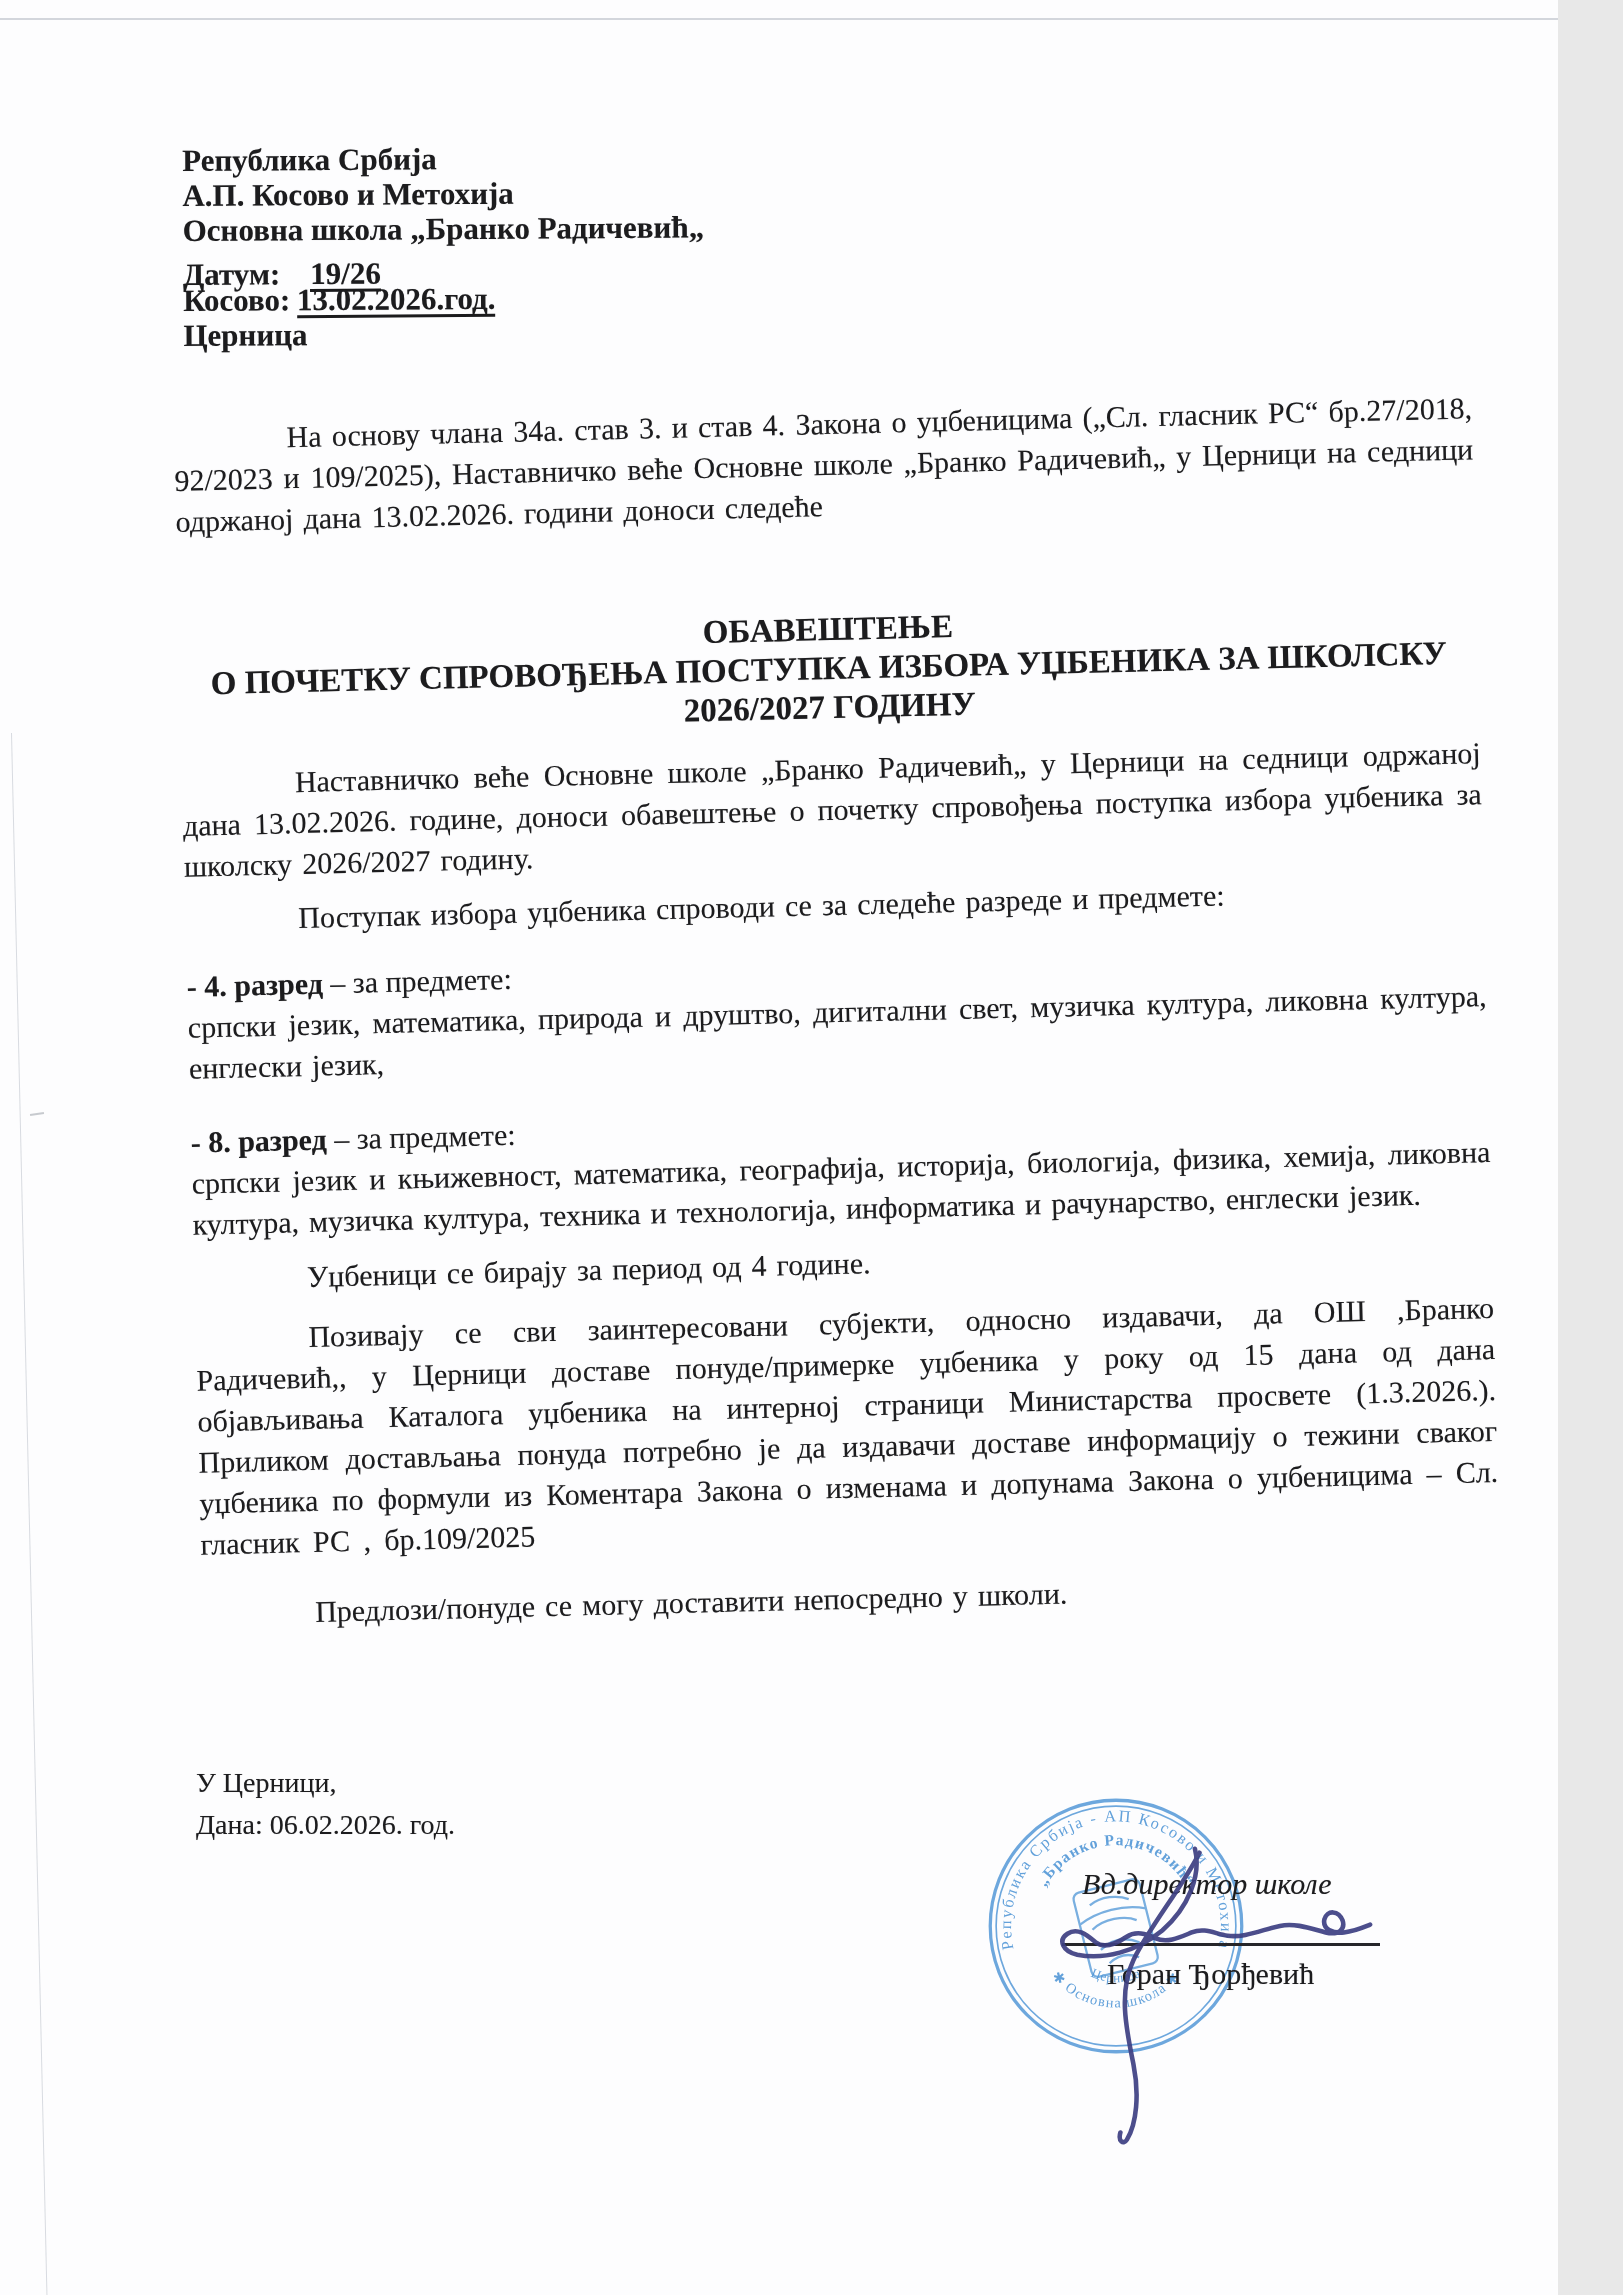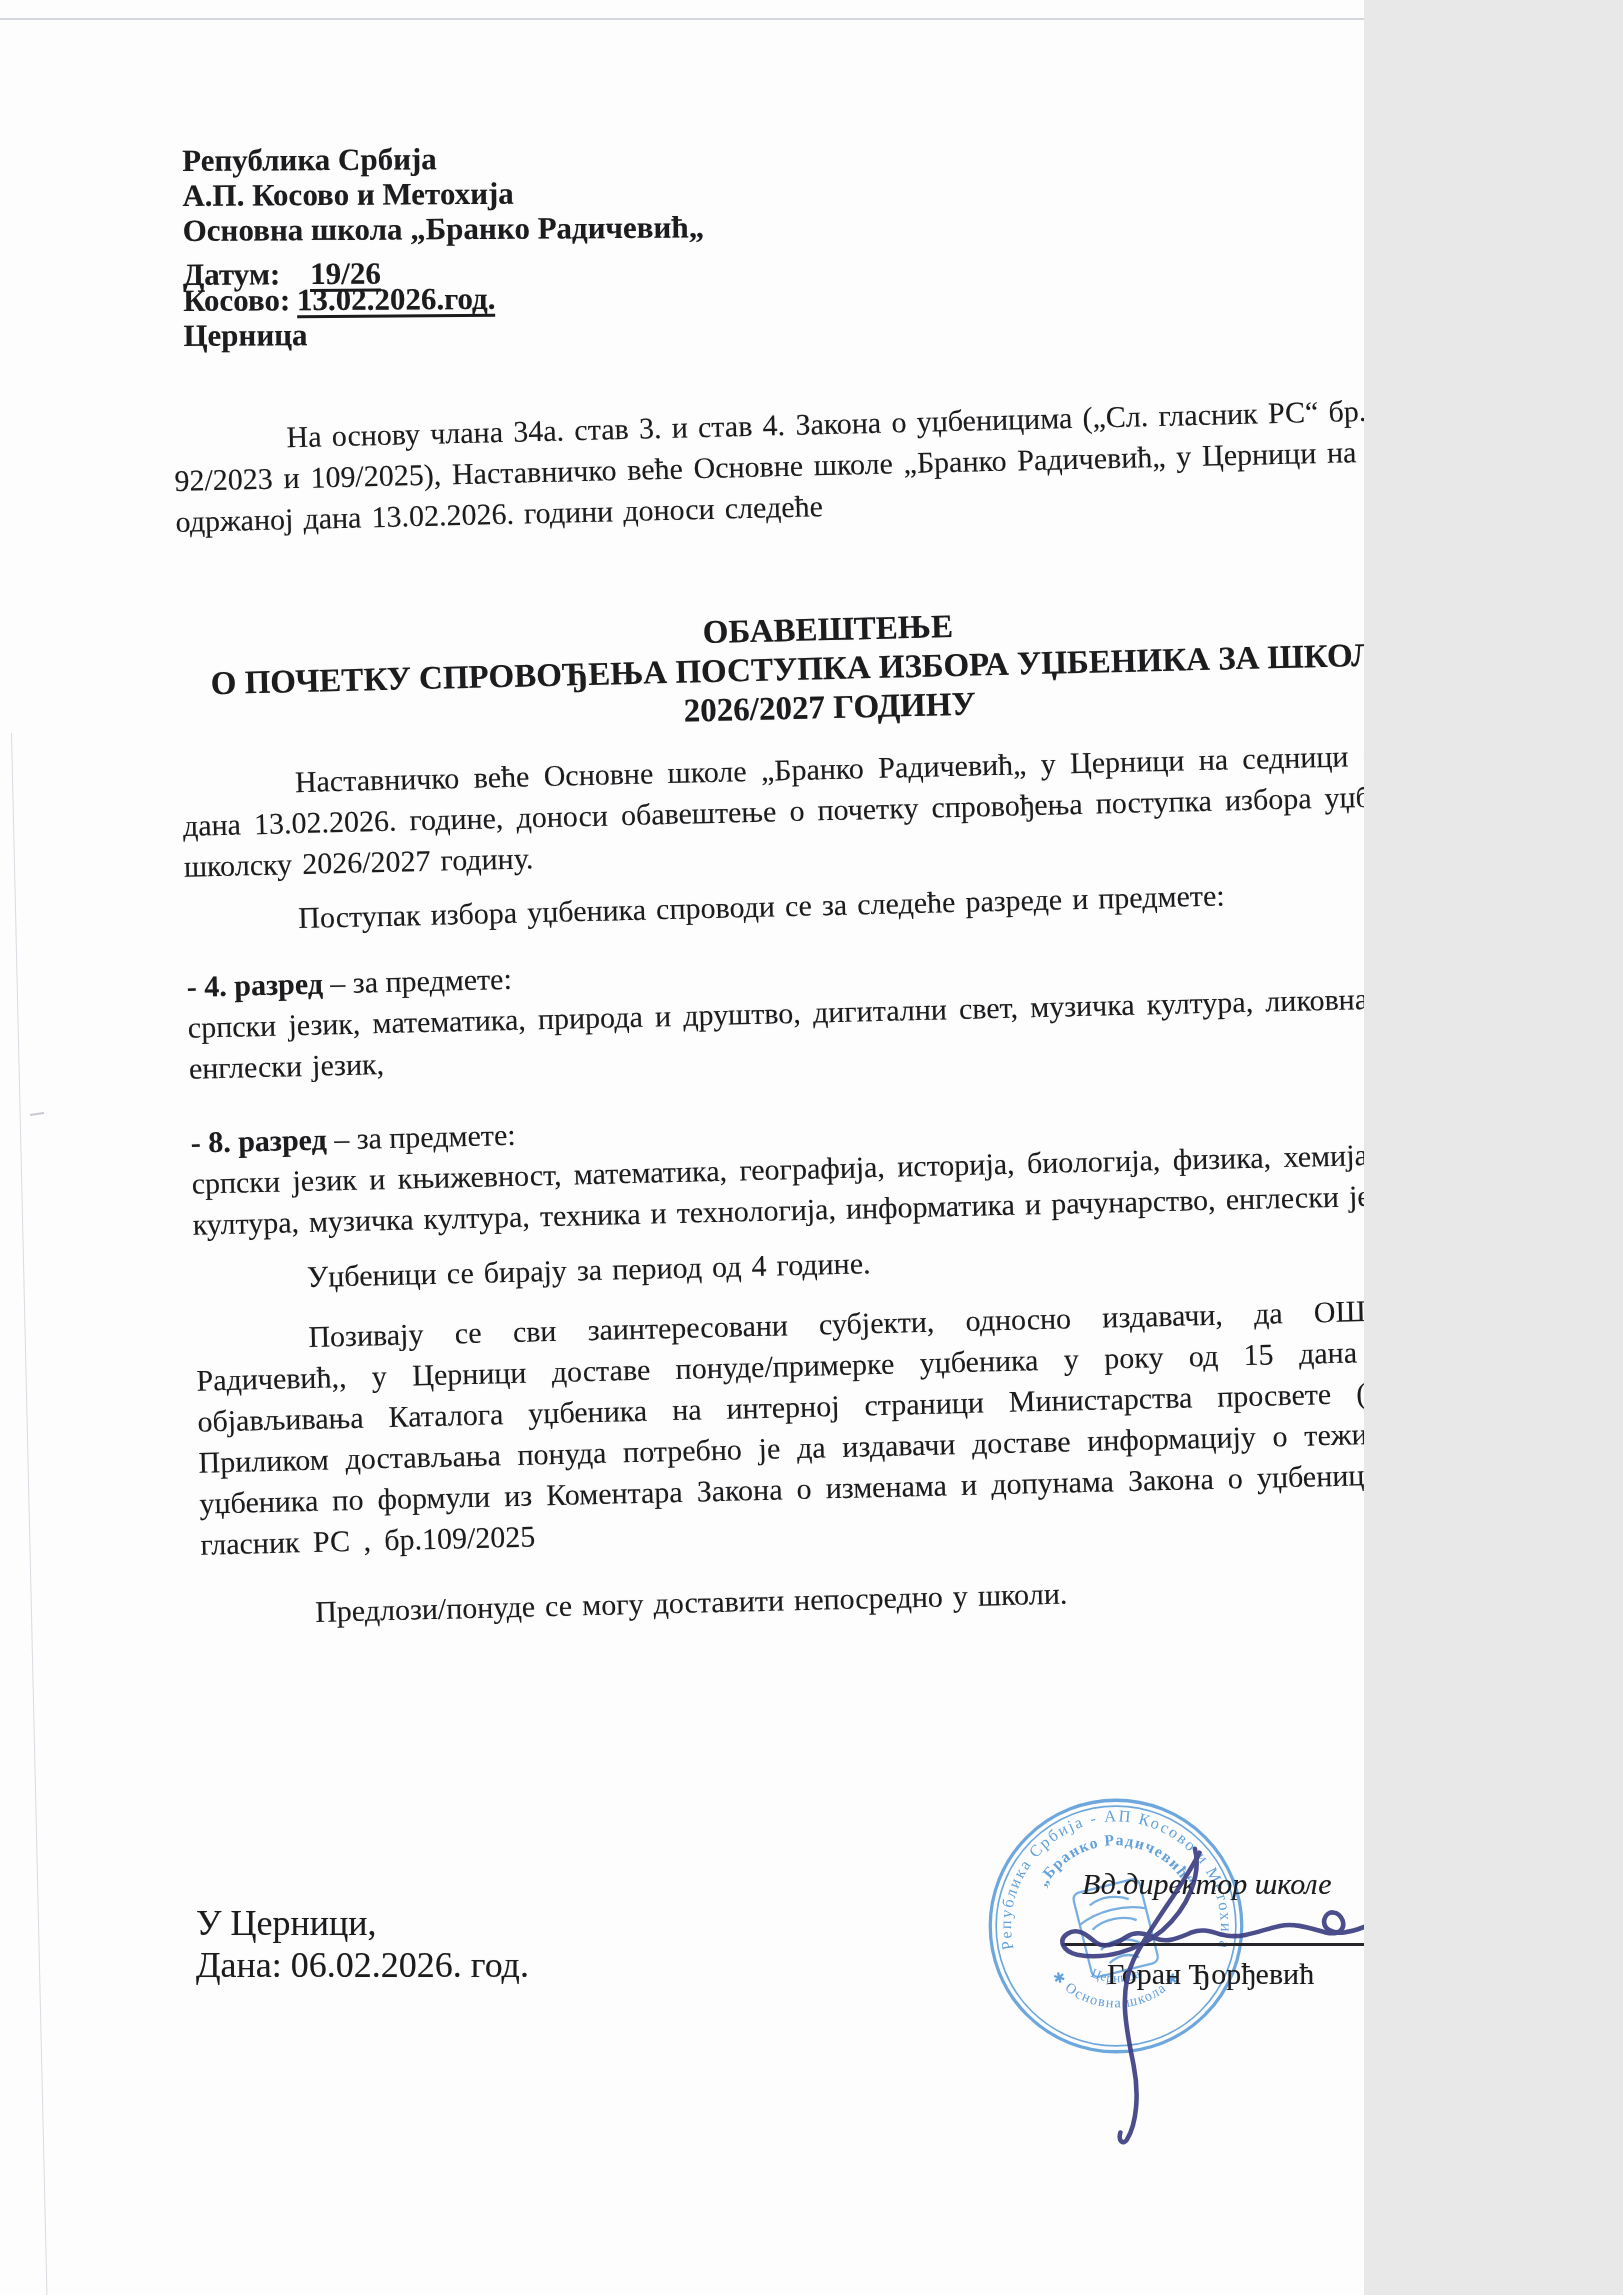--- a/index.html
+++ b/index.html
@@ -1,18 +1,18 @@
 <!DOCTYPE html>
 <html style="font-size:10.5px"><head>
 <meta charset="utf-8">
 <style>
   html,body{margin:0;padding:0;background:#e8e8e8;}
   .page{
     position:relative;
-    width:1364px;height:2295px;
+    width:1558px;height:2295px;
     background:#fdfdfe;
     overflow:hidden;
     font-family:"Liberation Serif","DejaVu Serif",serif;
     color:#1c1c1e;
   }
   
   .scan-top-edge{position:absolute;left:0;top:18.3px;width:100%;height:2px;background:#aab0b9;opacity:.5;}
   .scan-left-line{position:absolute;left:10.5px;top:733px;width:1.3px;height:1564px;background:#bfc4cd;opacity:.6;transform:rotate(-1.3deg);transform-origin:top left;}
   .scan-speck{position:absolute;left:30px;top:1113px;width:14.4px;height:2px;background:#9aa0a8;opacity:.55;transform:rotate(-8deg);}
   
@@ -38,21 +38,21 @@
   .p-session{margin-top:21px;}
   .p-procedure{margin-top:13px;}
   .grade-head{margin-top:25px;white-space:nowrap;}
   .grade-head .glabel{font-weight:700;}
   .grade-head-8{margin-top:33px;}
   .subjects{margin:0;text-align:justify;word-spacing:2.6px;}
   .p-period{margin-top:14.4px;}
   .p-invitation{margin-top:18.3px;word-spacing:5.9px;}
   .p-delivery{margin-top:29.5px;}
 
-  .footer-left{position:absolute;left:196px;top:1902px;font-size:36px;line-height:42px;}
+  .footer-left{position:absolute;left:196px;top:1762px;font-size:28px;line-height:42px;}
 
   .sig-title{position:absolute;left:1082px;top:1867px;font-size:30px;z-index:3;white-space:nowrap;font-style:italic;}
   .sig-line{position:absolute;left:1062px;top:1943px;width:318px;height:2.6px;background:#26262a;z-index:3;}
   .sig-name{position:absolute;left:1107px;top:1957px;font-size:30px;z-index:3;white-space:nowrap;}
 
   .stamp-svg{position:absolute;left:985px;top:1795px;width:262px;height:262px;z-index:2;}
   .ink-svg{position:absolute;left:1005px;top:1803px;width:406px;height:353px;z-index:4;}
 </style>
 </head>
 <body>

